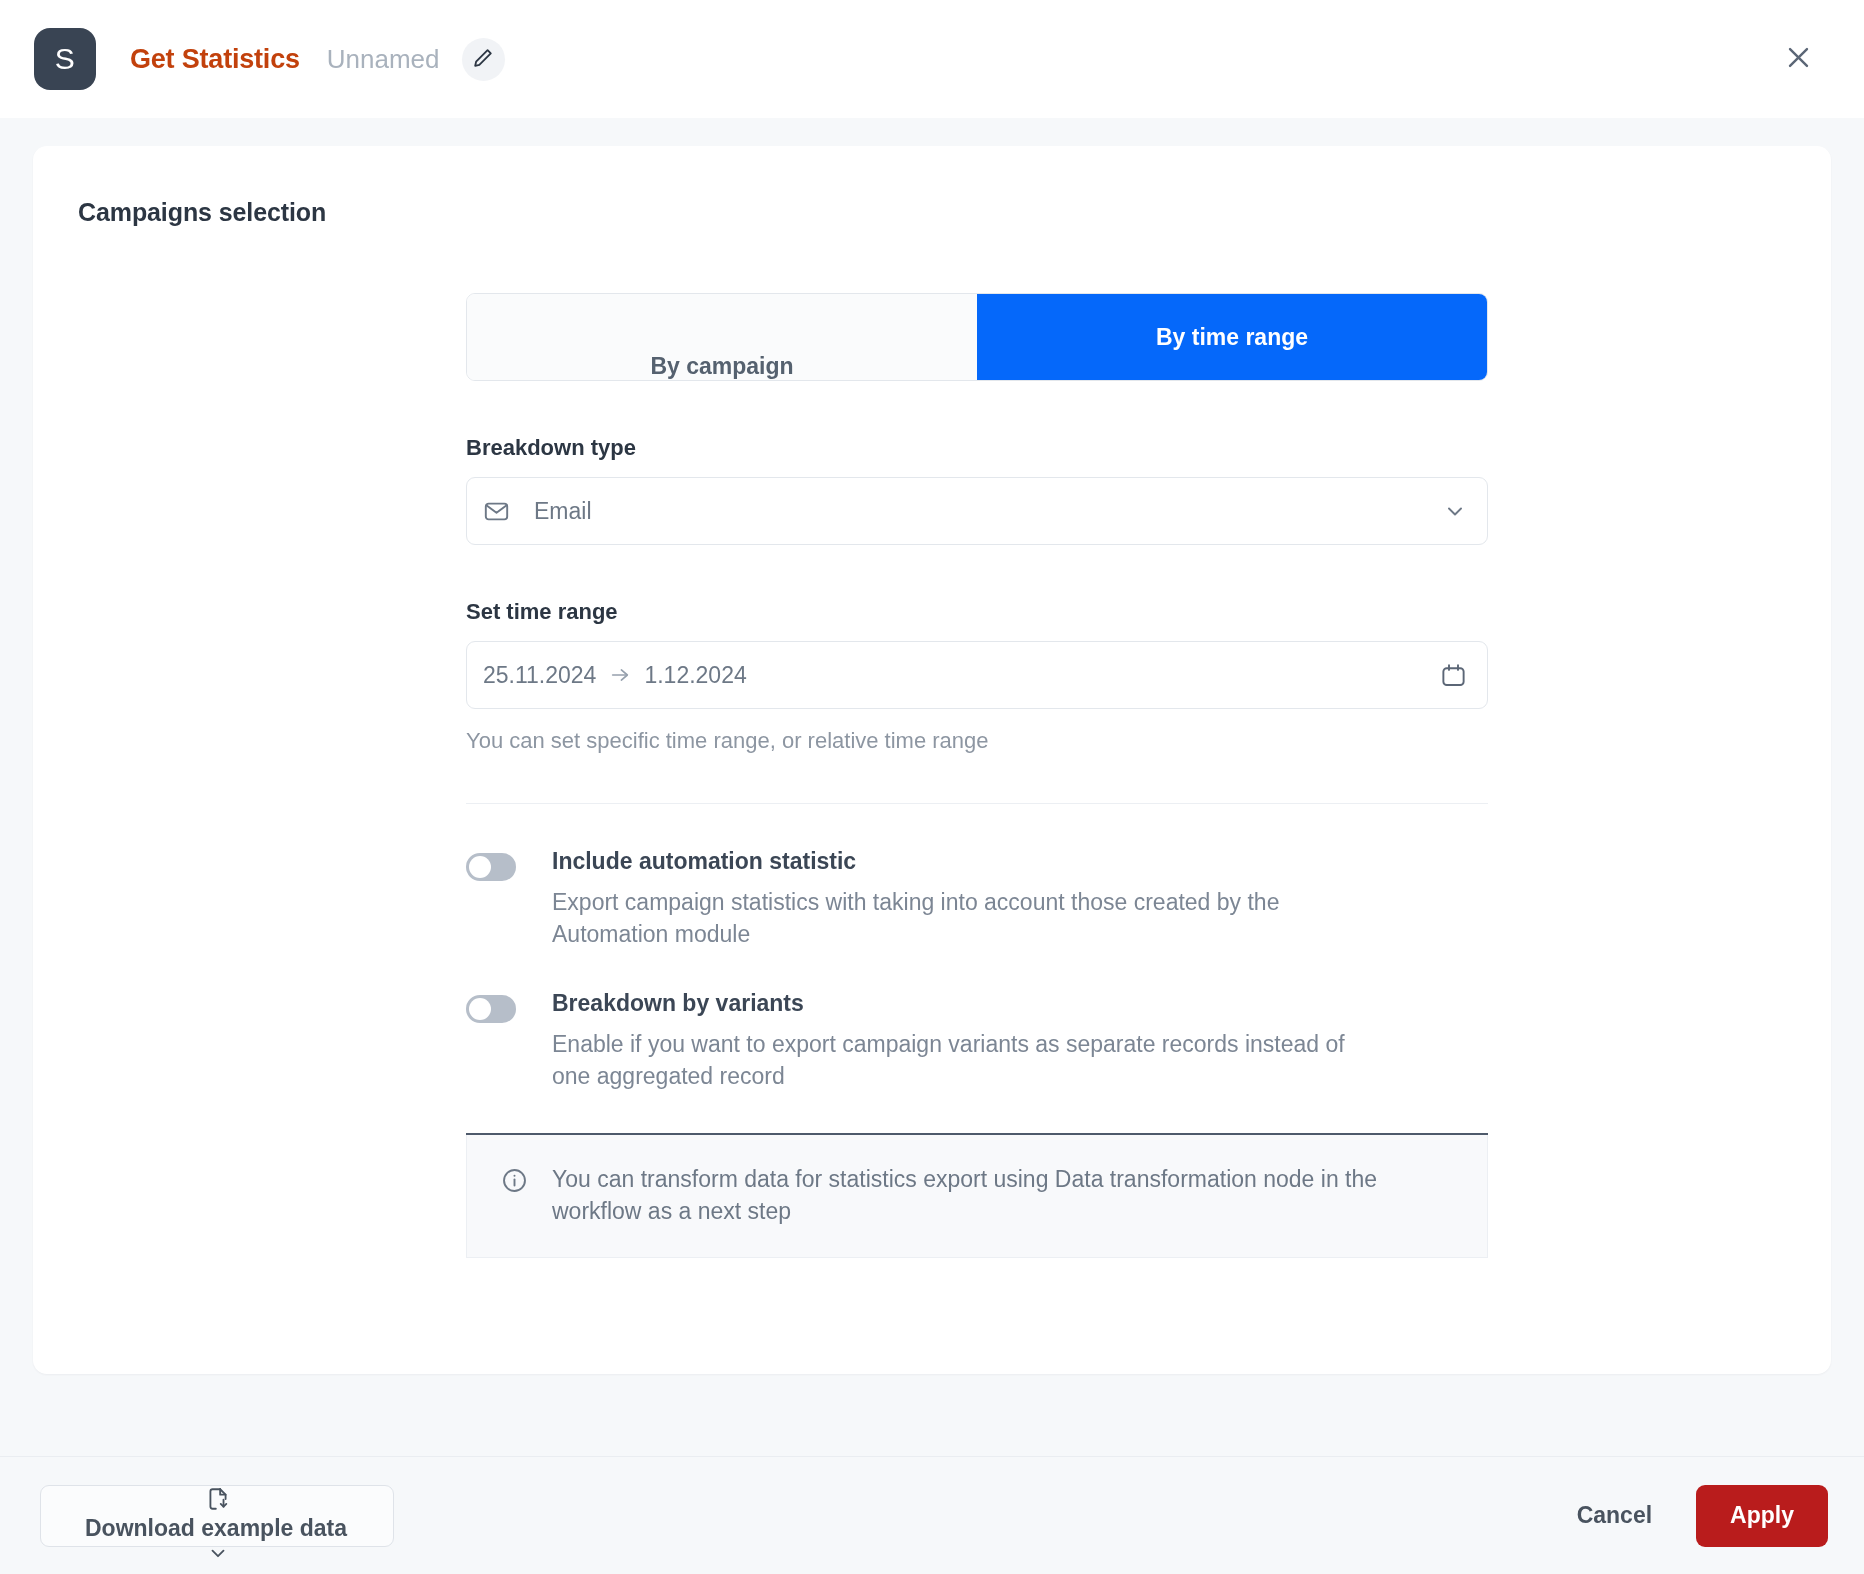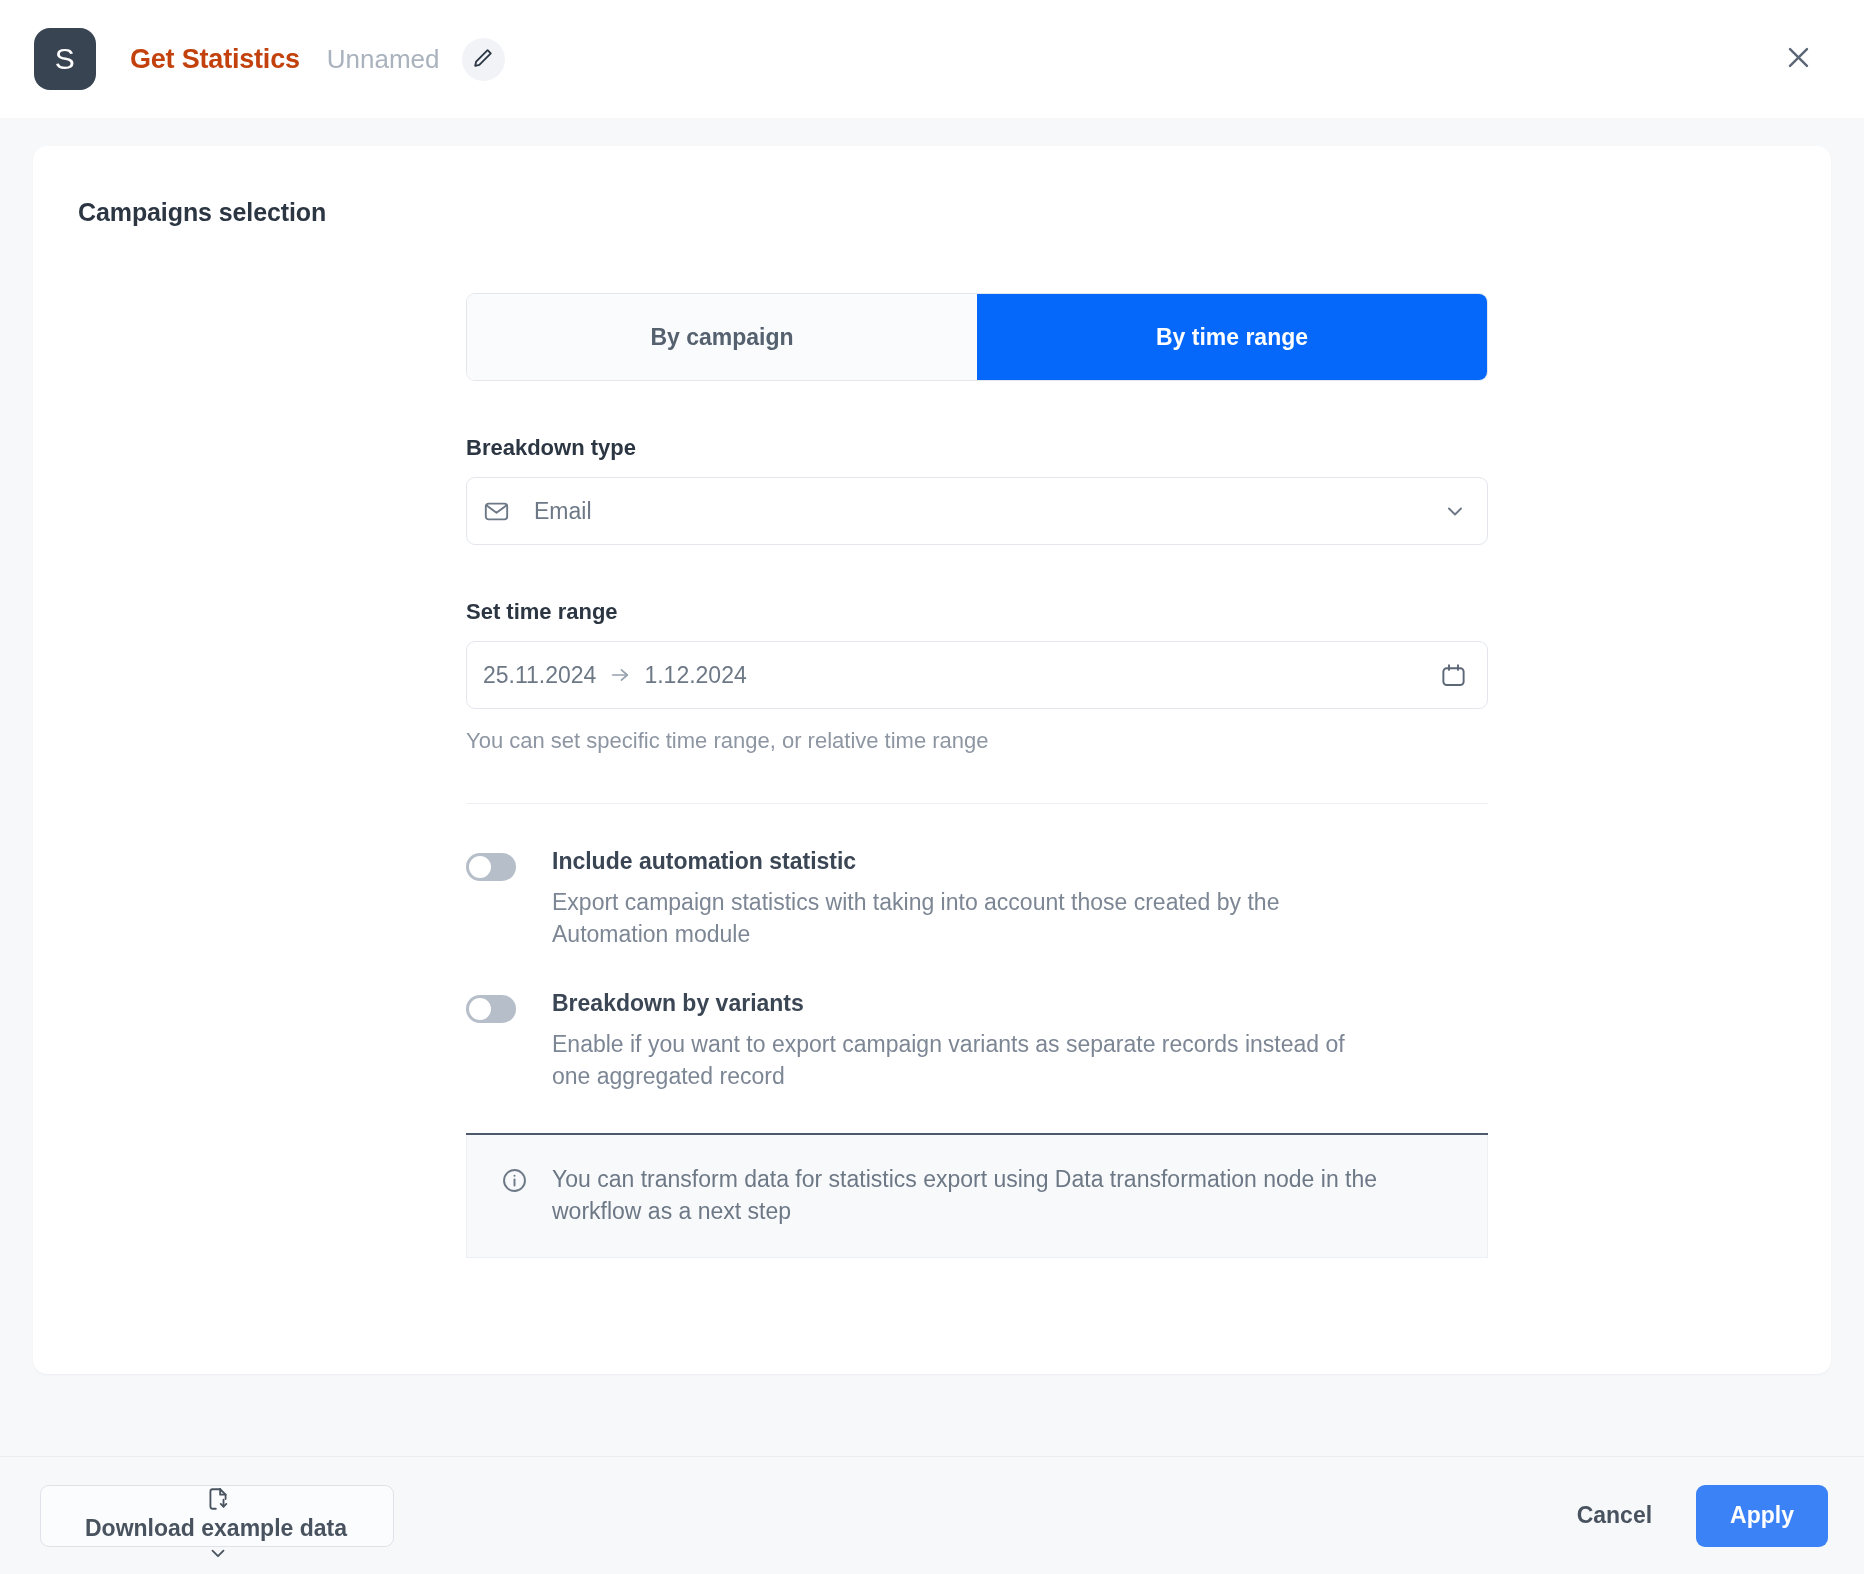--- a/index.html
+++ b/index.html
@@ -142,20 +142,21 @@
     font-size: 23px;
     font-weight: 700;
     cursor: pointer;
     border: none;
     font-family: inherit;
   }
 
   .seg-item.inactive {
     background: #fafbfc;
     color: #55616f;
+    align-items: flex-end;
   }
 
   .seg-item.active {
     background: #0568fa;
     color: #ffffff;
   }
 
   
   .field-label {
     font-size: 22px;
@@ -321,21 +322,21 @@
     font-size: 23px;
     font-weight: 700;
     color: #49535f;
     cursor: pointer;
     padding: 14px 22px;
     font-family: inherit;
     margin-right: 22px;
   }
 
   .apply-btn {
-    background: #3b82f6;
+    background: #b91c1c;
     border: none;
     border-radius: 9px;
     height: 62px;
     padding: 0 34px;
     font-size: 23px;
     font-weight: 700;
     color: #ffffff;
     cursor: pointer;
     font-family: inherit;
   }

